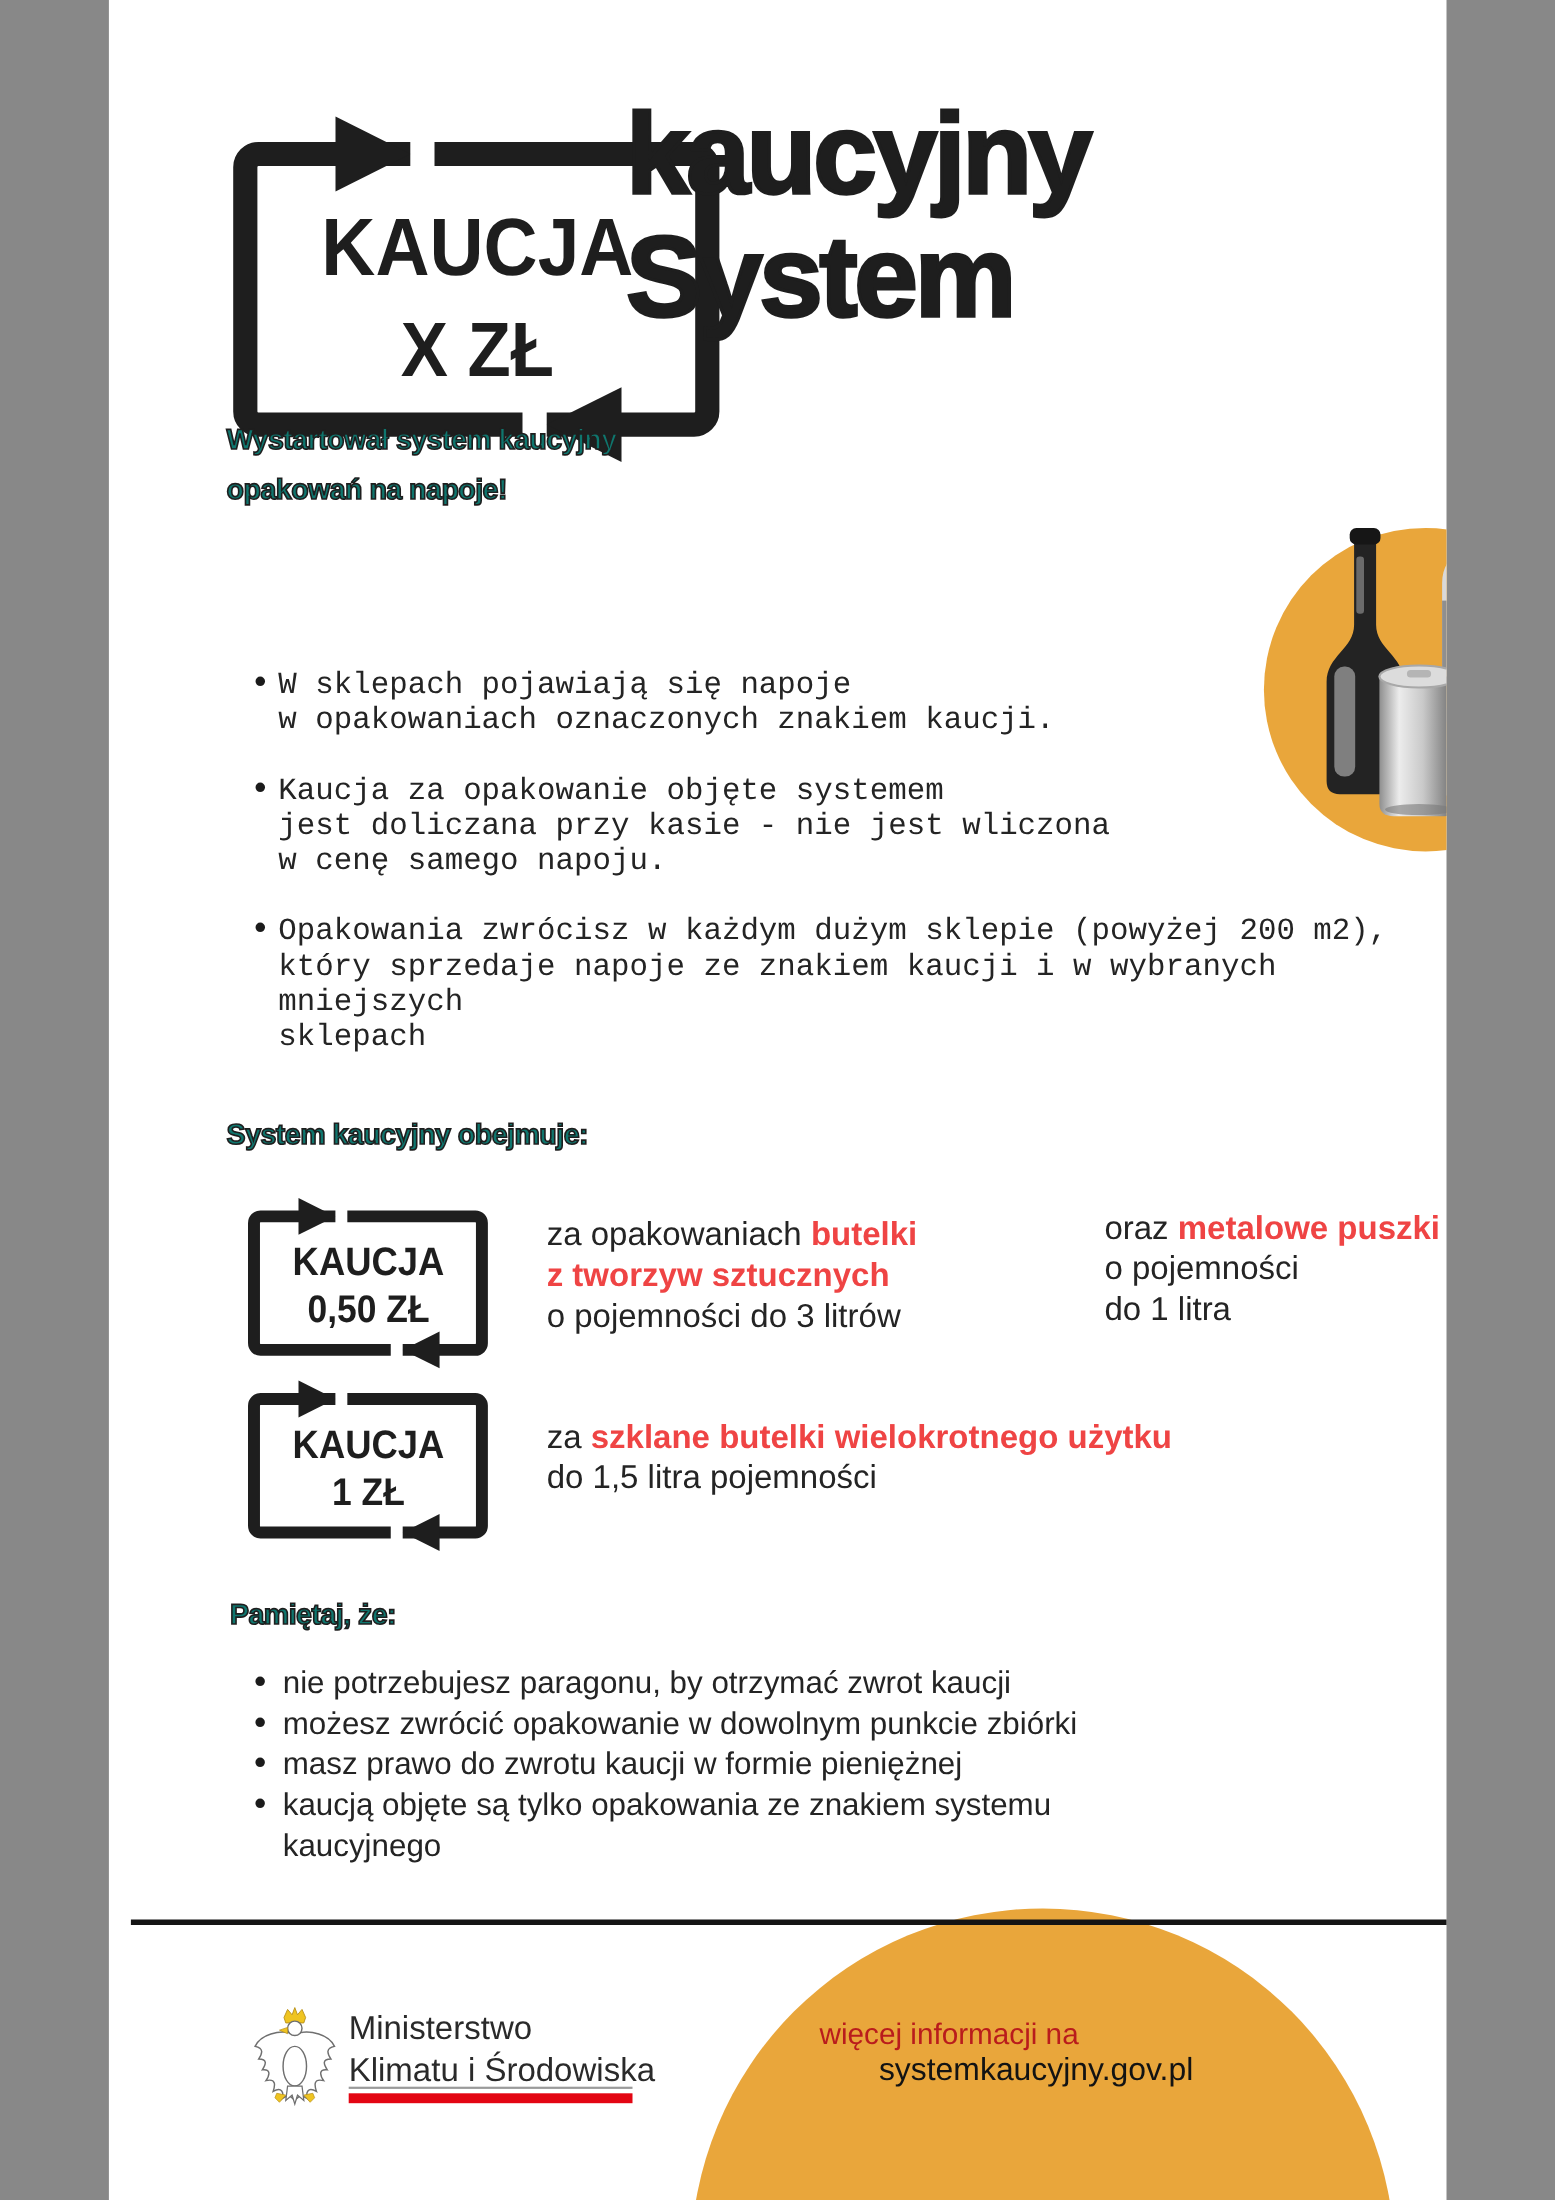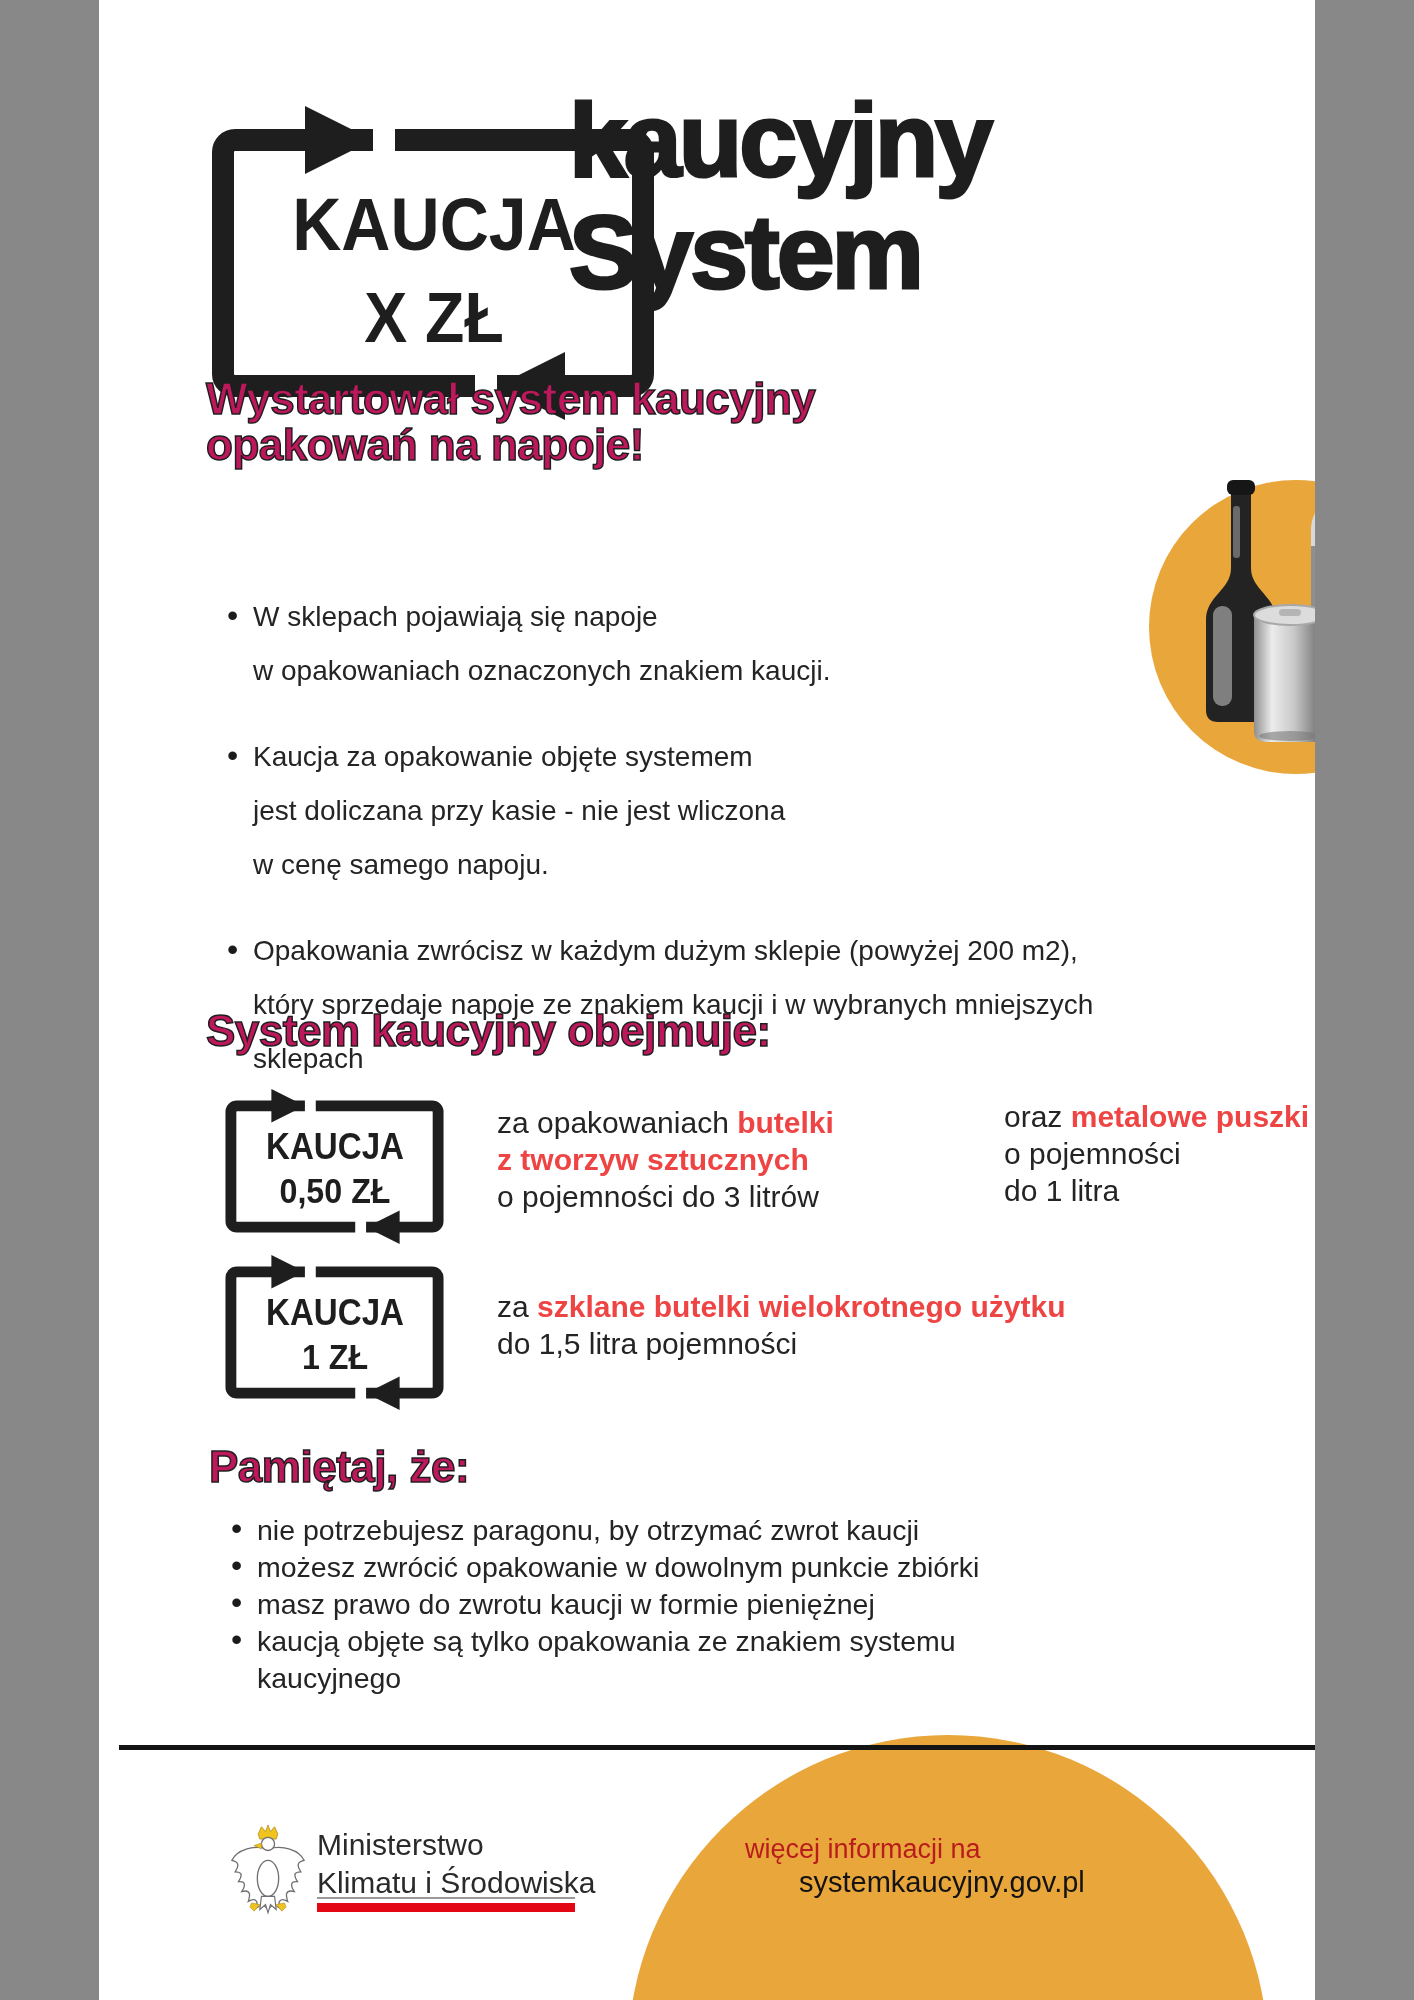--- a/index.html
+++ b/index.html
@@ -17,34 +17,34 @@
   .pre{white-space:pre-line;}
 
   
   .title{
     left:470px;top:84px;
     font-size:104px;line-height:112px;font-weight:700;
     letter-spacing:-3px;-webkit-text-stroke:3px var(--ink);
     color:var(--ink);
   }
   .h2{
-    font-size:44px;line-height:46px;font-weight:700;
-    -webkit-text-stroke:1.5px var(--ink);letter-spacing:-0.5px;color:#be185d;
+    font-size:26px;line-height:46px;font-weight:700;
+    -webkit-text-stroke:1.5px var(--ink);letter-spacing:-0.5px;color:#0f766e;
   }
   .intro-h{left:107px;top:376px;}
   .includes-h{left:107px;top:1008px;}
   .remember-h{left:110px;top:1444px;}
 
   
   ul.bullets{list-style:none;}
   ul.bullets li{position:relative;padding-left:26px;white-space:pre-line;color:#242424;}
   ul.bullets li::before{
     content:"\2022";position:absolute;left:0;top:-2px;font-size:32px;color:#1b1b1b;
   }
-  .intro-ul{left:128px;top:590px;width:1070px;font-size:28px;line-height:54px;}
+  .intro-ul{left:128px;top:608px;width:1070px;font-size:28px;line-height:32px;font-family:Liberation Mono, monospace;}
   .intro-ul li{margin-bottom:32px;}
   .remember-ul{left:132px;top:1512px;width:1100px;font-size:28.5px;line-height:37px;}
 
   
   .badge{color:var(--ink);}
   .badge .btext{
     position:absolute;left:0;width:100%;text-align:center;font-weight:700;
     transform:scaleX(.92);letter-spacing:0;
   }
   .badge-main{left:110px;top:100px;width:450px;height:322px;}

